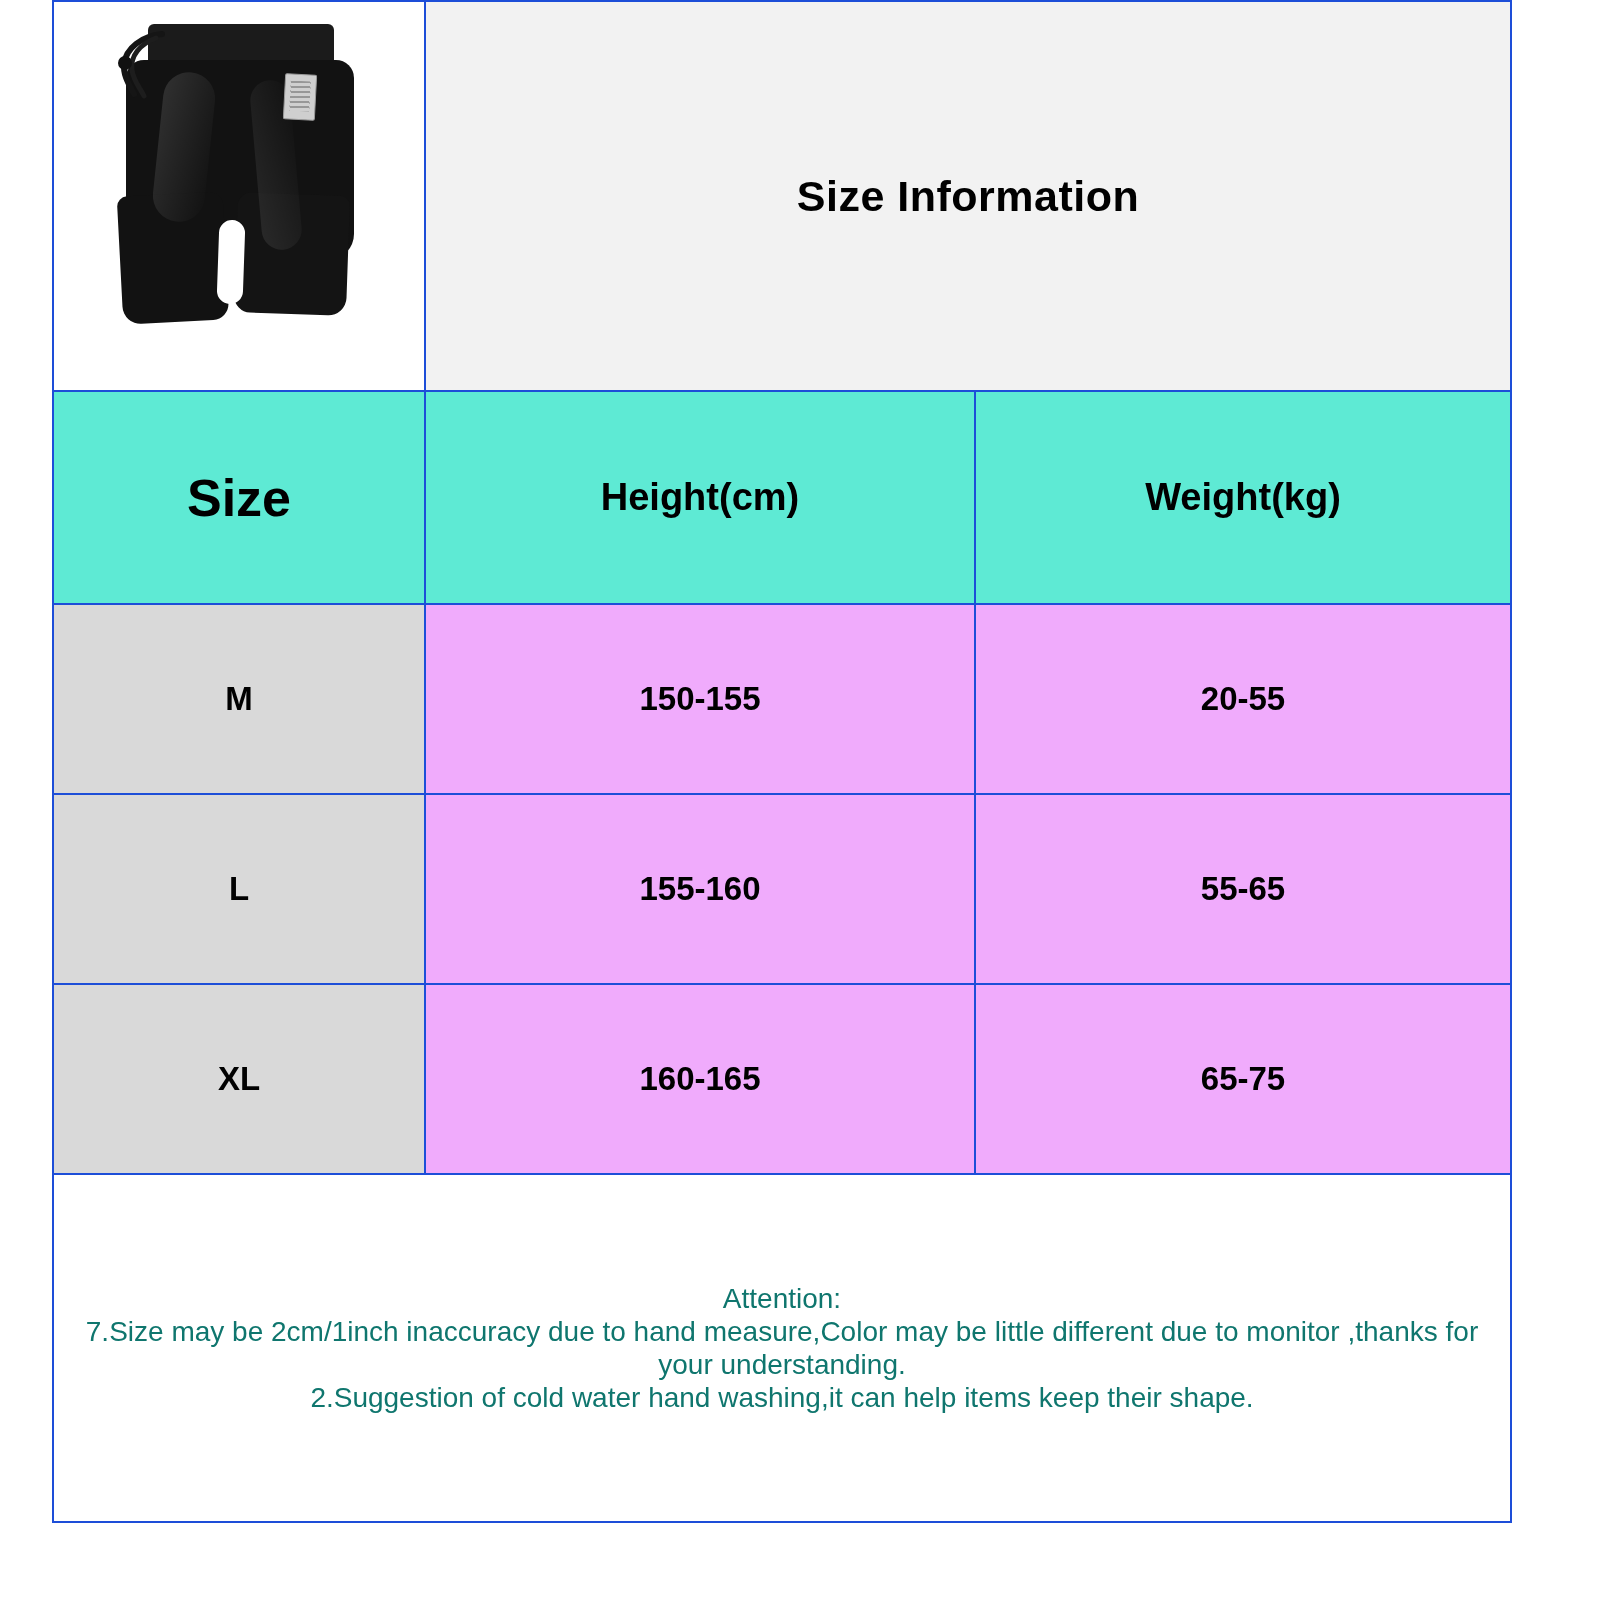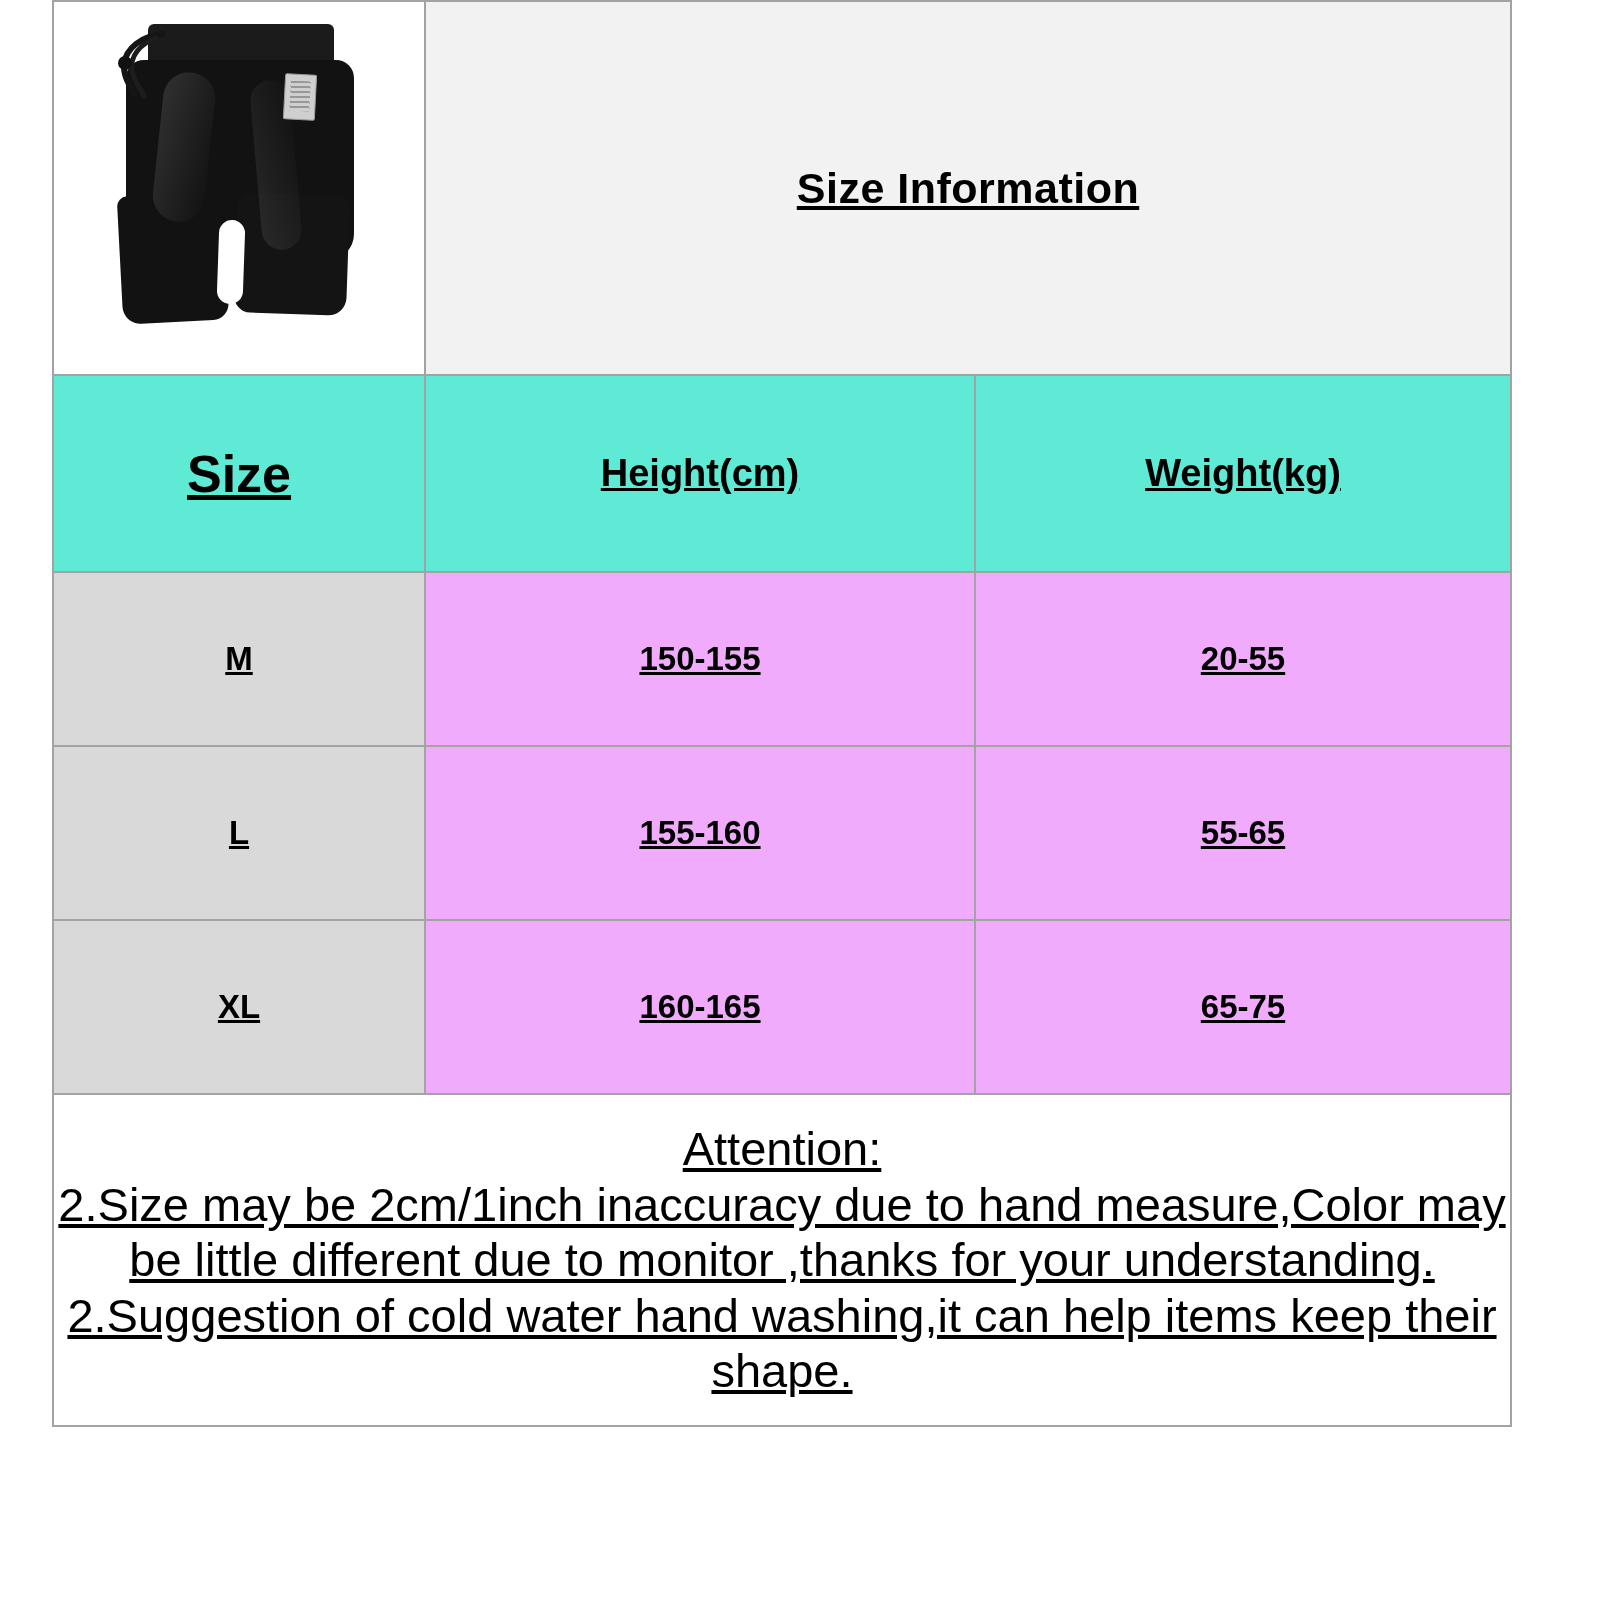--- a/index.html
+++ b/index.html
@@ -27,25 +27,24 @@
     position: absolute;
     left: 52px;
     top: 0px;
     width: 1458px;
     border-collapse: collapse;
     table-layout: fixed;
     background: #ffffff;
   }
 
   table.size-table td {
-    border: 2px solid #a3a3a3;
-    padding: 0;
+    border: 2px solid #1d4ed8;
+    padding: 8px;
     vertical-align: middle;
     text-align: center;
-    text-decoration: underline;
   }
 
   
   .col-size { width: 372px; }
   .col-height { width: 550px; }
   .col-weight { width: 536px; }
 
   
   .cell-product {
     height: 372px;
@@ -91,24 +90,24 @@
 
   
   .cell-attention {
     background: #ffffff;
     text-align: left;
     padding: 6px 14px 10px 14px;
     height: 330px;
     vertical-align: top;
   }
   .attention-line {
-    font-size: 47px;
+    font-size: 28px;
     line-height: 1.18;
     font-weight: normal;
-    color: #000000;
+    color: #0f766e;
     white-space: nowrap;
   }
   .attention-line.wrap {
     white-space: normal;
   }
 
   
   .photo-wrap {
     position: absolute;
     inset: 0;
@@ -288,20 +287,20 @@
       </tr>
       <tr class="data-row">
         <td class="c-size">XL</td>
         <td class="c-val">160-165</td>
         <td class="c-val">65-75</td>
       </tr>
 
       <tr>
         <td class="cell-attention" colspan="3">
           <div class="attention-line">Attention:</div>
-          <div class="attention-line wrap">2.Size may be 2cm/1inch inaccuracy due to hand measure,Color may be little different due to monitor ,thanks for your understanding.</div>
+          <div class="attention-line wrap">7.Size may be 2cm/1inch inaccuracy due to hand measure,Color may be little different due to monitor ,thanks for your understanding.</div>
           <div class="attention-line wrap">2.Suggestion of cold water hand washing,it can help items keep their shape.</div>
         </td>
       </tr>
     </tbody>
   </table>
 
 </div>
 
 </body></html>

